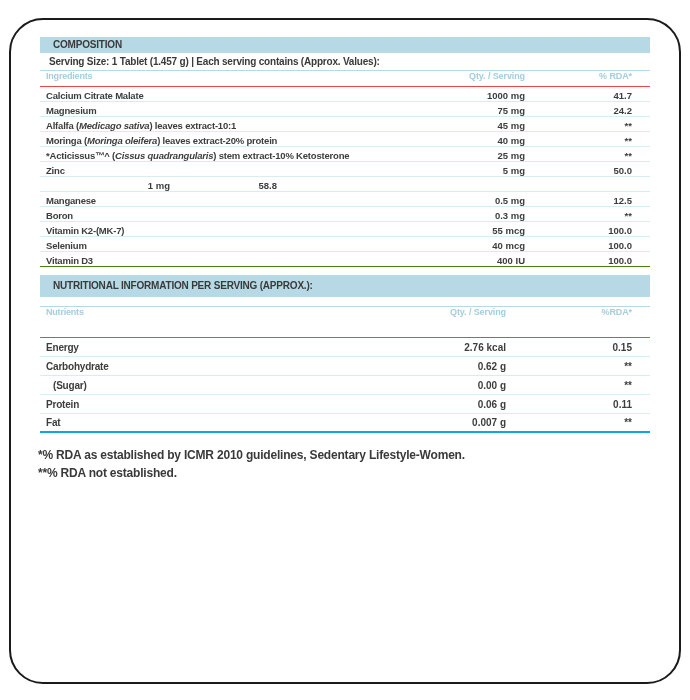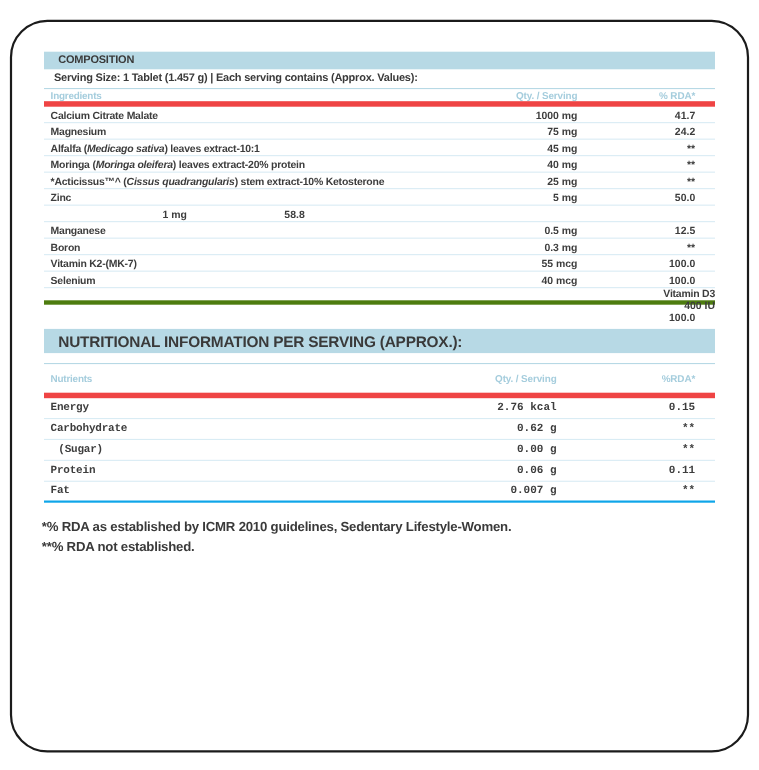--- a/index.html
+++ b/index.html
@@ -4,50 +4,50 @@
 <style>
   * { margin:0; padding:0; box-sizing:border-box; }
   html,body { width:690px; height:700px; background:#ffffff; }
   body { font-family:"Liberation Sans", sans-serif; position:relative; color:#3d3d3d; }
 
   .frame {
     position:absolute; left:9px; top:18px; width:672px; height:666px;
     border:2px solid #1b1b1b; border-radius:34px; background:#ffffff;
   }
 
-  .content { position:absolute; left:40px; top:47px; width:610px; }
+  .content { position:absolute; left:40px; top:37px; width:610px; }
 
   .bar {
     background:#b7d9e5; color:#3a3a3a; font-weight:bold;
     padding-left:13px; letter-spacing:-0.2px;
   }
   .bar1 { height:16px; line-height:16px; font-size:10px; }
-  .bar2 { height:22px; line-height:22px; font-size:14px; margin-top:22px; }
+  .bar2 { height:22px; line-height:22px; font-size:10px; margin-top:8px; }
 
   .serving {
     height:17px; line-height:17px; font-size:10px; font-weight:bold;
     padding-left:9px; letter-spacing:-0.2px; color:#3a3a3a;
   }
 
   .thead {
-    display:flex; align-items:center; height:17px;
-    border-top:1px solid #b7d9e5; border-bottom:5px solid #ef4444;
+    display:flex; height:17px;
+    border-top:1px solid #b7d9e5; border-bottom:1px solid #ef4444;
     color:#a5cddd; font-weight:bold; font-size:9px; letter-spacing:-0.1px;
   }
   .thead2 { height:32px; margin-top:9px; }
 
   .row { display:flex; align-items:center; border-bottom:1px solid #d9ecf4; }
   .t1row { height:15px; font-size:9.5px;align-items:flex-end; }
-  .t2row { height:19px; font-size:10px;font-family:Liberation Mono, monospace; }
+  .t2row { height:19px; font-size:10px; }
   .row .name, .thead .name { flex:1; padding-left:6px; font-weight:bold; white-space:nowrap; letter-spacing:-0.2px; }
   .row .qty, .thead .qty { width:130px; text-align:right; font-weight:bold; white-space:nowrap; }
   .rda { text-align:right; padding-right:18px; font-weight:bold; white-space:nowrap;margin-left:32px; }
   .t1 .rda { width:93px; }
   .t2 .rda { width:112px; }
-  .t1row:last-child { border-bottom:4px solid #4d7c0f;flex-direction:column; }
+  .t1row:last-child { border-bottom:1px solid #4d7c0f; }
   .t2row:last-child { border-bottom:2px solid #0ea5e9; }
   .it { font-style:italic; }
   .indent .name { padding-left:13px; }
 
   .footnotes { margin-top:13px; margin-left:-2px; }
   .footnote { font-size:12px; font-weight:bold; line-height:18px; letter-spacing:-0.2px; color:#3a3a3a; }
 </style>
 </head>
 <body>
 

